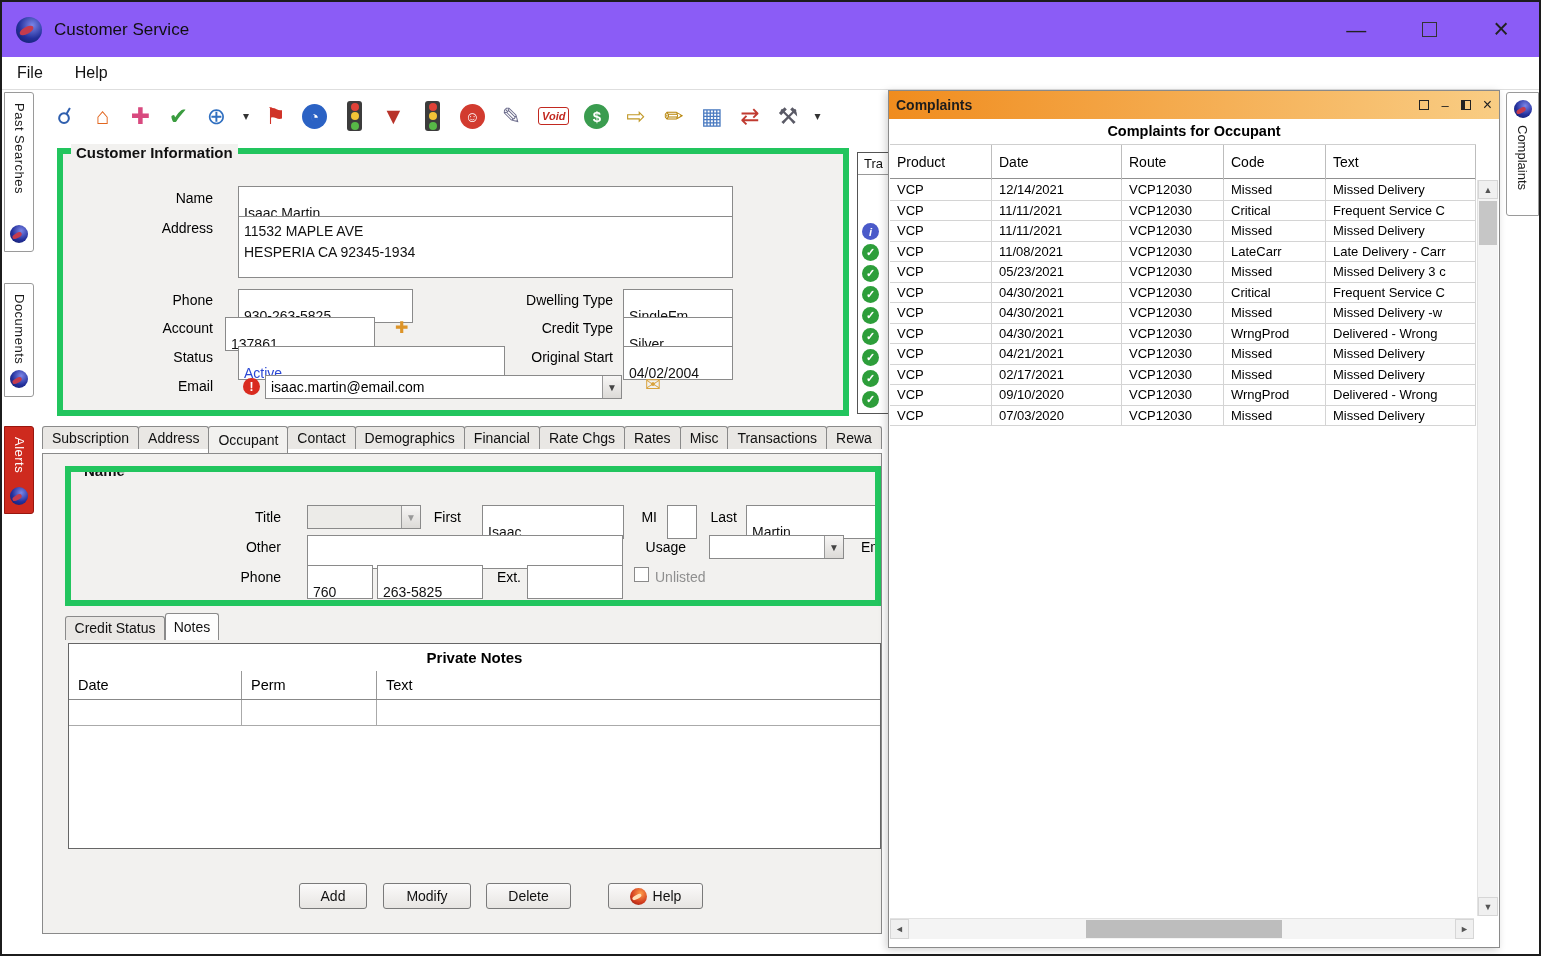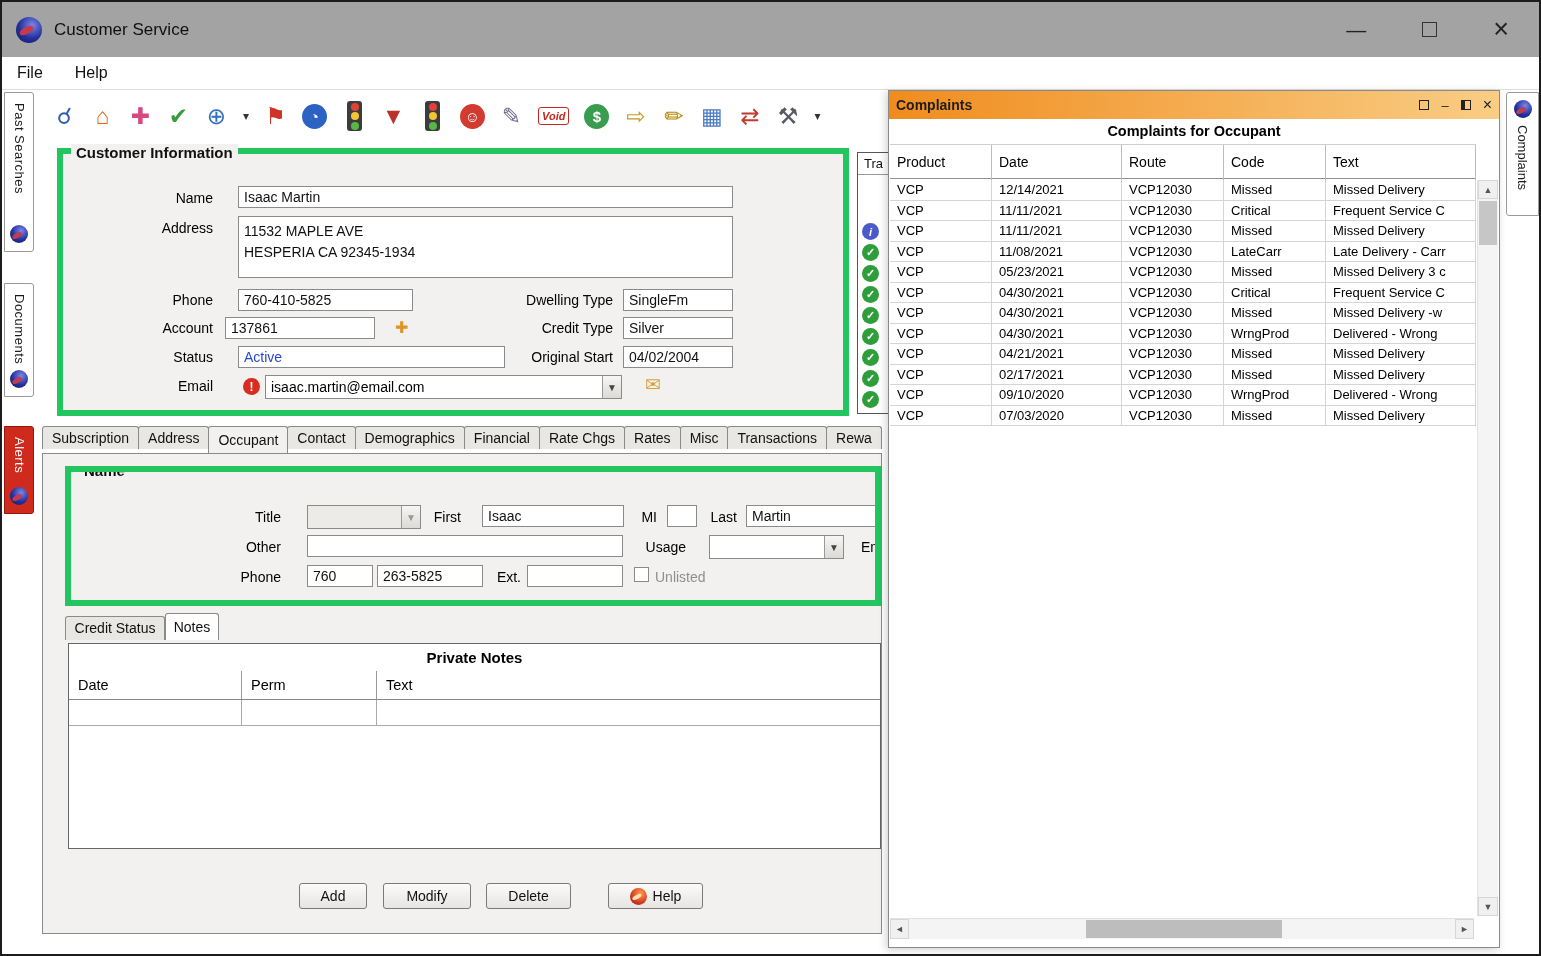--- a/index.html
+++ b/index.html
@@ -1,20 +1,20 @@
 <!DOCTYPE html>
 <html><head>
 <meta charset="utf-8">
 <style>
   *{margin:0;padding:0;box-sizing:border-box;font-family:"Liberation Sans",sans-serif;}
   html,body{width:1541px;height:956px;overflow:hidden;background:#fff;}
   .window{position:absolute;inset:0;border:2px solid #1c1c1c;background:#fff;overflow:hidden;}
 
   
-  .titlebar{position:absolute;top:0;left:0;right:0;height:55px;background:#a3a3a3;display:flex;align-items:center;padding-left:14px;}
+  .titlebar{position:absolute;top:0;left:0;right:0;height:55px;background:#8b5cf6;display:flex;align-items:center;padding-left:14px;}
   .ball{width:26px;height:26px;border-radius:50%;background:radial-gradient(circle at 62% 32%,#7b86e8 0%,#23309c 55%,#101a5e 100%);position:relative;flex:0 0 auto;}
   .ball::after{content:"";position:absolute;left:12%;top:42%;width:58%;height:26%;border-radius:50%;background:#c43b4e;transform:rotate(-28deg);}
   .ball.red{background:radial-gradient(circle at 62% 32%,#ff9c4a 0%,#d03a1e 60%,#7e1405 100%);}
   .ball.red::after{background:#ffe0b8;}
   .title-text{margin-left:12px;font-size:17px;color:#101010;}
   .win-ctrls{margin-left:auto;display:flex;align-items:center;gap:56px;margin-right:30px;}
   .wc{font-size:20px;color:#222;cursor:default;line-height:1;}
   .wc-box{width:15px;height:15px;border:1.6px solid #333;}
   .wc-close{font-size:27px;}
 
@@ -35,21 +35,21 @@
   .tb-tile{width:25px;height:25px;border-radius:50%;display:flex;align-items:center;justify-content:center;font-size:15px;font-weight:bold;margin:0 3px;}
   .tb-caret{width:12px;display:flex;align-items:center;justify-content:center;font-size:12px;color:#333;}
   .tb-void{font-size:11px;font-weight:bold;font-style:italic;color:#c22920;border:1.5px solid #c22920;border-radius:3px;padding:2px 3px;margin:0 3px;background:#fff;}
   .tb-traffic{width:15px;height:30px;background:#3c3c3c;border-radius:3px;display:flex;flex-direction:column;align-items:center;justify-content:space-evenly;margin:0 8px;}
   .tb-traffic i{width:8px;height:8px;border-radius:50%;display:block;}
 
   
   .group{position:absolute;border:6px solid #22c55e;background:#f2f1ef;}
   .glabel{position:absolute;top:-10px;left:8px;background:#f2f1ef;padding:0 5px;font-weight:bold;font-size:15px;color:#111;}
   .lbl{position:absolute;font-size:14px;color:#000;text-align:right;white-space:nowrap;}
-  .fld{position:absolute;height:22px;background:#fff;border:1px solid #8a8a8a;font-size:14px;line-height:20px;padding:0 5px;color:#111;overflow:hidden;white-space:nowrap;}
+  .fld{position:absolute;height:22px;background:#fff;border:1px solid #8a8a8a;font-size:14px;line-height:20px;padding:16px 5px;color:#111;overflow:hidden;white-space:nowrap;}
   .fld.multi{white-space:pre-line;line-height:21px;padding-top:4px;}
   .blue{color:#2a47d4;}
   .combo{position:absolute;height:24px;background:#fff;border:1px solid #8a8a8a;display:flex;}
   .combo-val{flex:1;font-size:14px;line-height:22px;padding:0 5px;overflow:hidden;white-space:nowrap;}
   .combo-btn{width:19px;background:linear-gradient(#f7f6f5,#dcdad7);border-left:1px solid #999;display:flex;align-items:center;justify-content:center;font-size:10px;color:#444;}
   .combo.disabled{background:#ecebe8;}
   .combo.disabled .combo-btn{color:#999;}
   .warn-ic{position:absolute;width:17px;height:17px;border-radius:50%;background:#d92b1f;color:#fff;font-weight:bold;font-size:12px;display:flex;align-items:center;justify-content:center;}
   .env-ic{position:absolute;font-size:19px;color:#d9a23b;}
   .puzzle-ic{position:absolute;font-size:16px;color:#dd9428;}
@@ -177,21 +177,21 @@
     <div class="glabel">Customer Information</div>
 
     <div class="lbl" style="left:20px;top:36px;width:130px;">Name</div>
     <div class="fld" style="left:175px;top:32px;width:495px;">Isaac Martin</div>
 
     <div class="lbl" style="left:20px;top:66px;width:130px;">Address</div>
     <div class="fld multi" style="left:175px;top:62px;width:495px;height:62px;">11532 MAPLE AVE
 HESPERIA CA  92345-1934</div>
 
     <div class="lbl" style="left:20px;top:138px;width:130px;">Phone</div>
-    <div class="fld" style="left:175px;top:135px;width:175px;">760-410-5825</div>
+    <div class="fld" style="left:175px;top:135px;width:175px;">930-263-5825</div>
     <div class="lbl" style="left:420px;top:138px;width:130px;">Dwelling Type</div>
     <div class="fld" style="left:560px;top:135px;width:110px;">SingleFm</div>
 
     <div class="lbl" style="left:20px;top:166px;width:130px;">Account</div>
     <div class="fld" style="left:162px;top:163px;width:150px;">137861</div>
     <span class="puzzle-ic" style="left:332px;top:164px;">✚</span>
     <div class="lbl" style="left:420px;top:166px;width:130px;">Credit Type</div>
     <div class="fld" style="left:560px;top:163px;width:110px;">Silver</div>
 
     <div class="lbl" style="left:20px;top:195px;width:130px;">Status</div>

